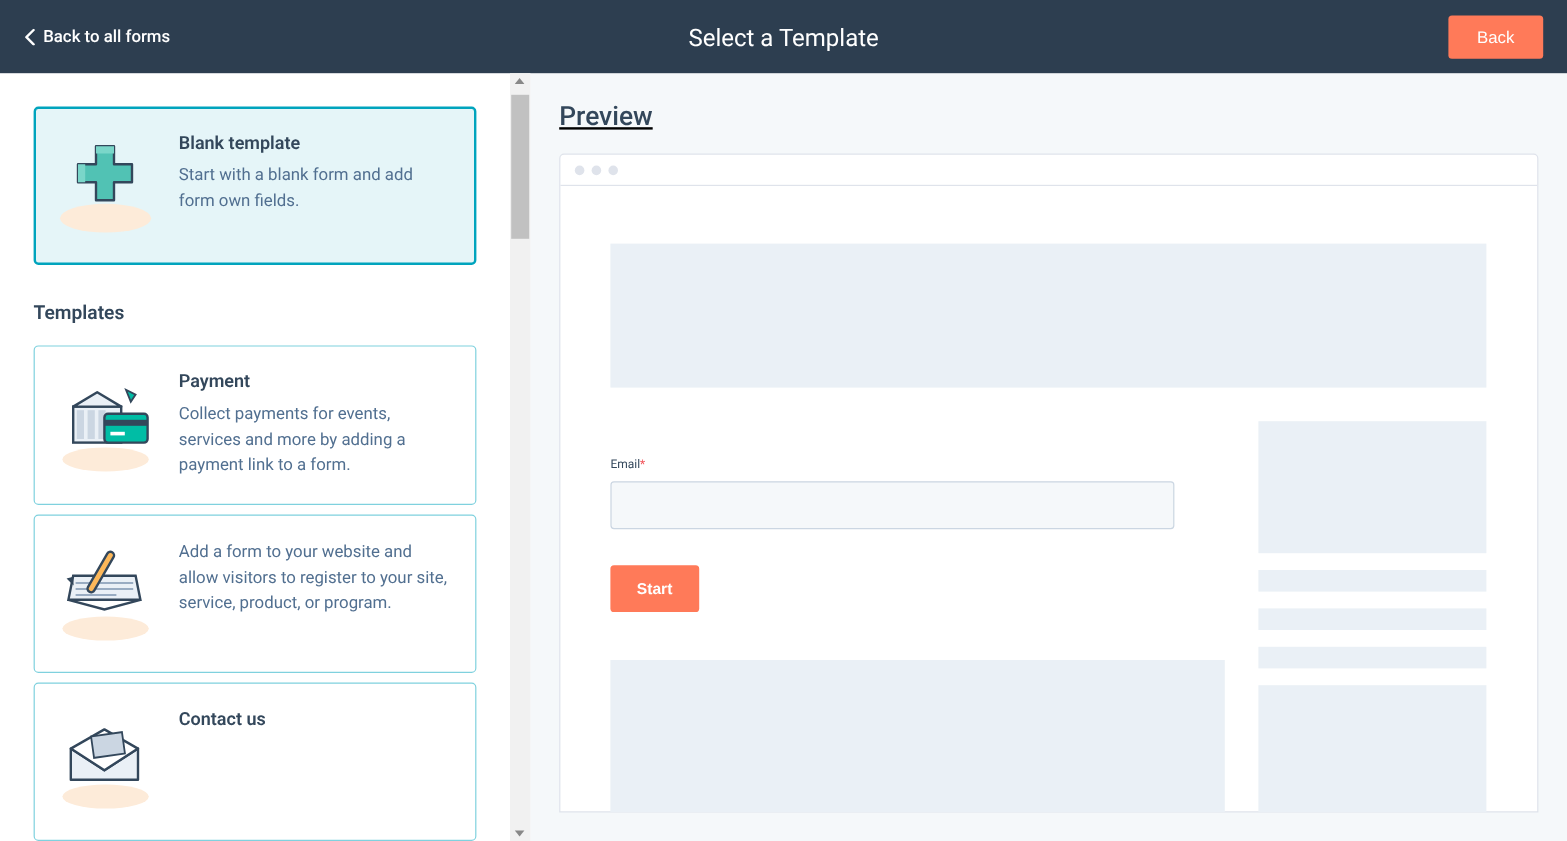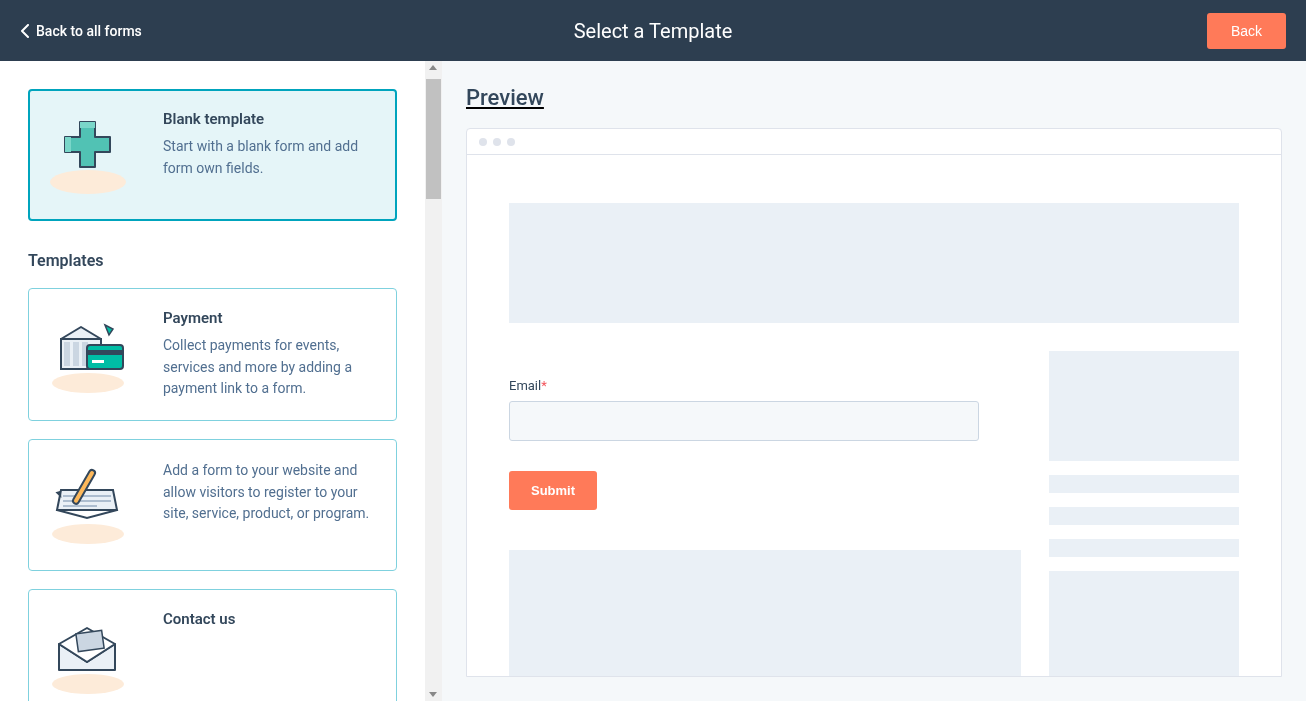--- a/index.html
+++ b/index.html
@@ -69,23 +69,23 @@
     font-weight: 600;
     color: #33475b;
     margin: 30px 0 18px 0;
   }
 
   .template-card {
     display: flex;
     border: 1px solid #7fd1de;
     border-radius: 4px;
     padding: 20px 20px 20px 14px;
-    margin-bottom: 18px;
+    margin-bottom: 8px;
     cursor: pointer;
-    gap: 30px;
+    gap: 16px;
     align-items: flex-start;
     background: #fff;
   }
   .template-card.selected {
     background: #e5f5f8;
     border-color: #00a4bd;
     border-width: 2px;
     padding: 19px 19px 19px 13px;
   }
   .template-card .icon-wrap {
@@ -190,21 +190,21 @@
   .preview-grid {
     display: grid;
     grid-template-columns: 1fr 190px;
     gap: 28px;
   }
   .ph { background: #eaf0f6; }
   .ph-banner { height: 120px; grid-column: 1 / -1; }
 
   .form-area { padding-top: 24px; }
   .form-label {
-    font-size: 13px;
+    font-size: 10px;
     color: #33475b;
     display: inline-block;
     margin-bottom: 8px;
   }
   .form-label .req { color: #f2545b; }
   .form-input {
     width: 100%;
     max-width: 470px;
     height: 40px;
     border: 1px solid #cbd6e2;
@@ -351,21 +351,21 @@
       <div class="preview-body">
 
         <div class="preview-grid">
           <div class="ph ph-banner"></div>
 
           <div class="form-area">
             <label class="form-label">
               <span>Email</span><span class="req">*</span>
             </label>
             <input class="form-input" type="text" style="">
-            <button class="submit-btn">Submit</button>
+            <button class="submit-btn">Start</button>
             <div class="ph ph-banner2"></div>
           </div>
 
           <div class="side-col">
             <div class="ph ph-lg"></div>
             <div class="ph ph-sm"></div>
             <div class="ph ph-sm"></div>
             <div class="ph ph-sm"></div>
             <div class="ph ph-xl"></div>
           </div>

